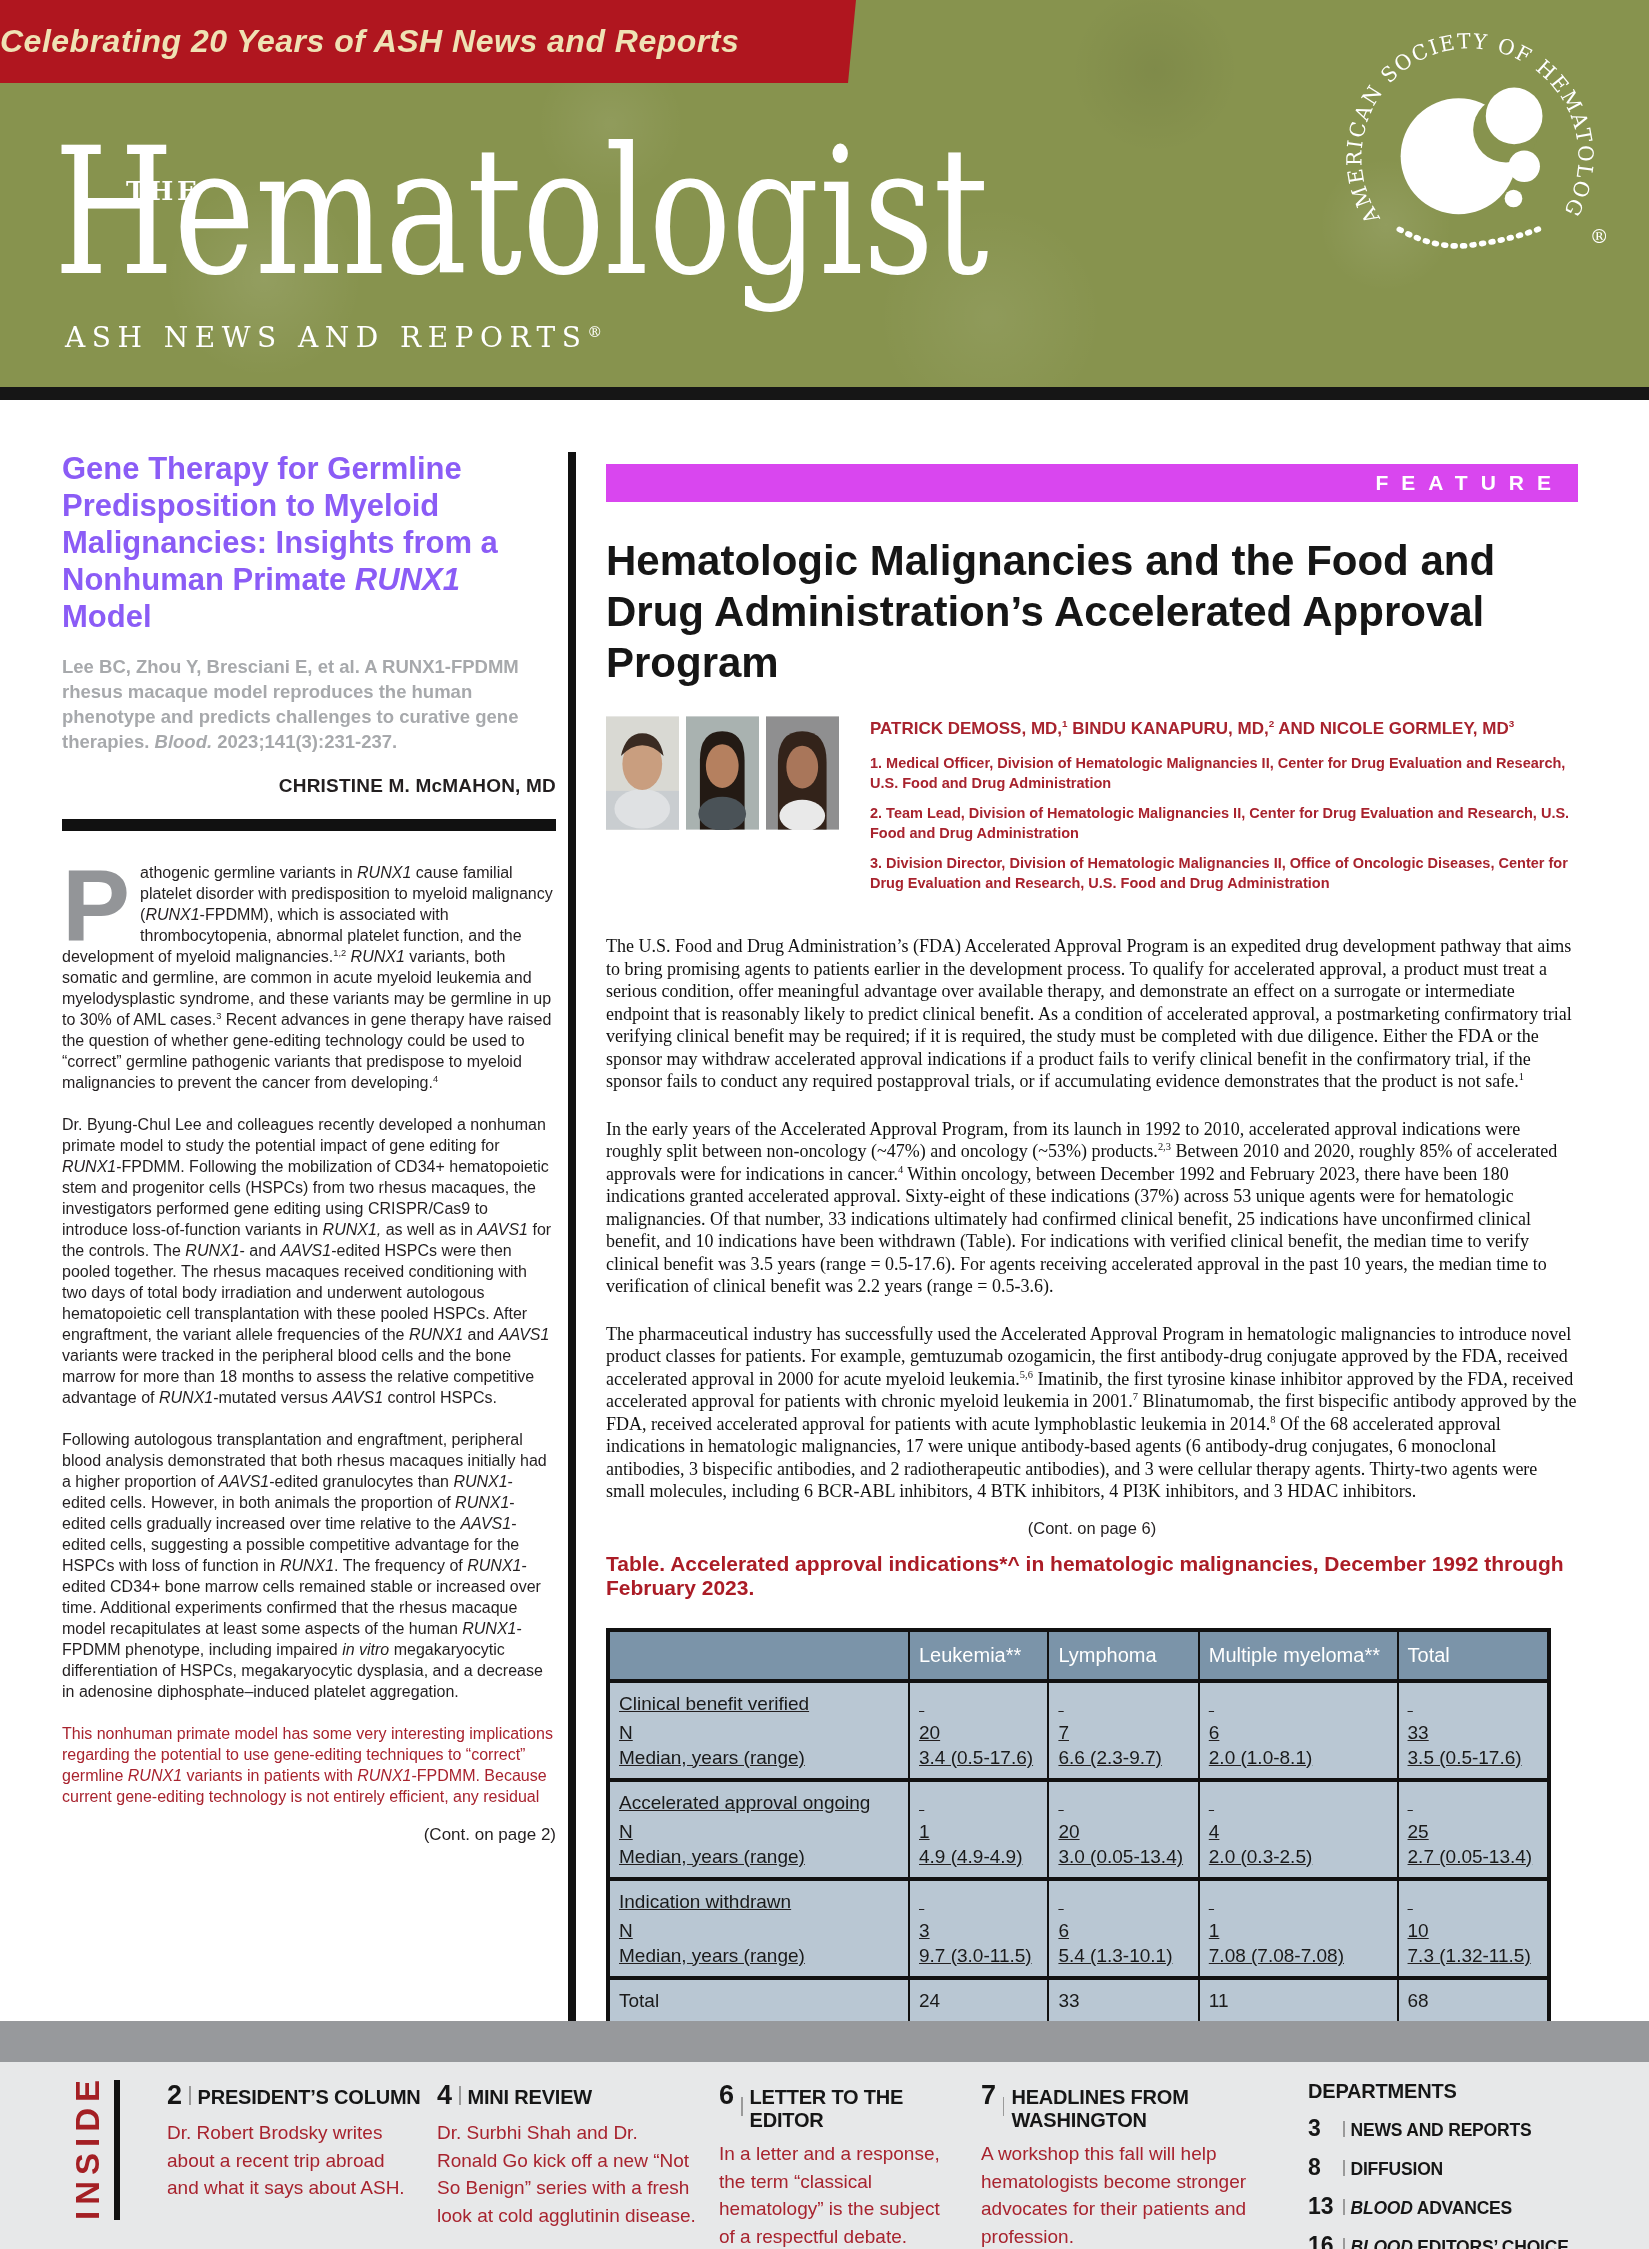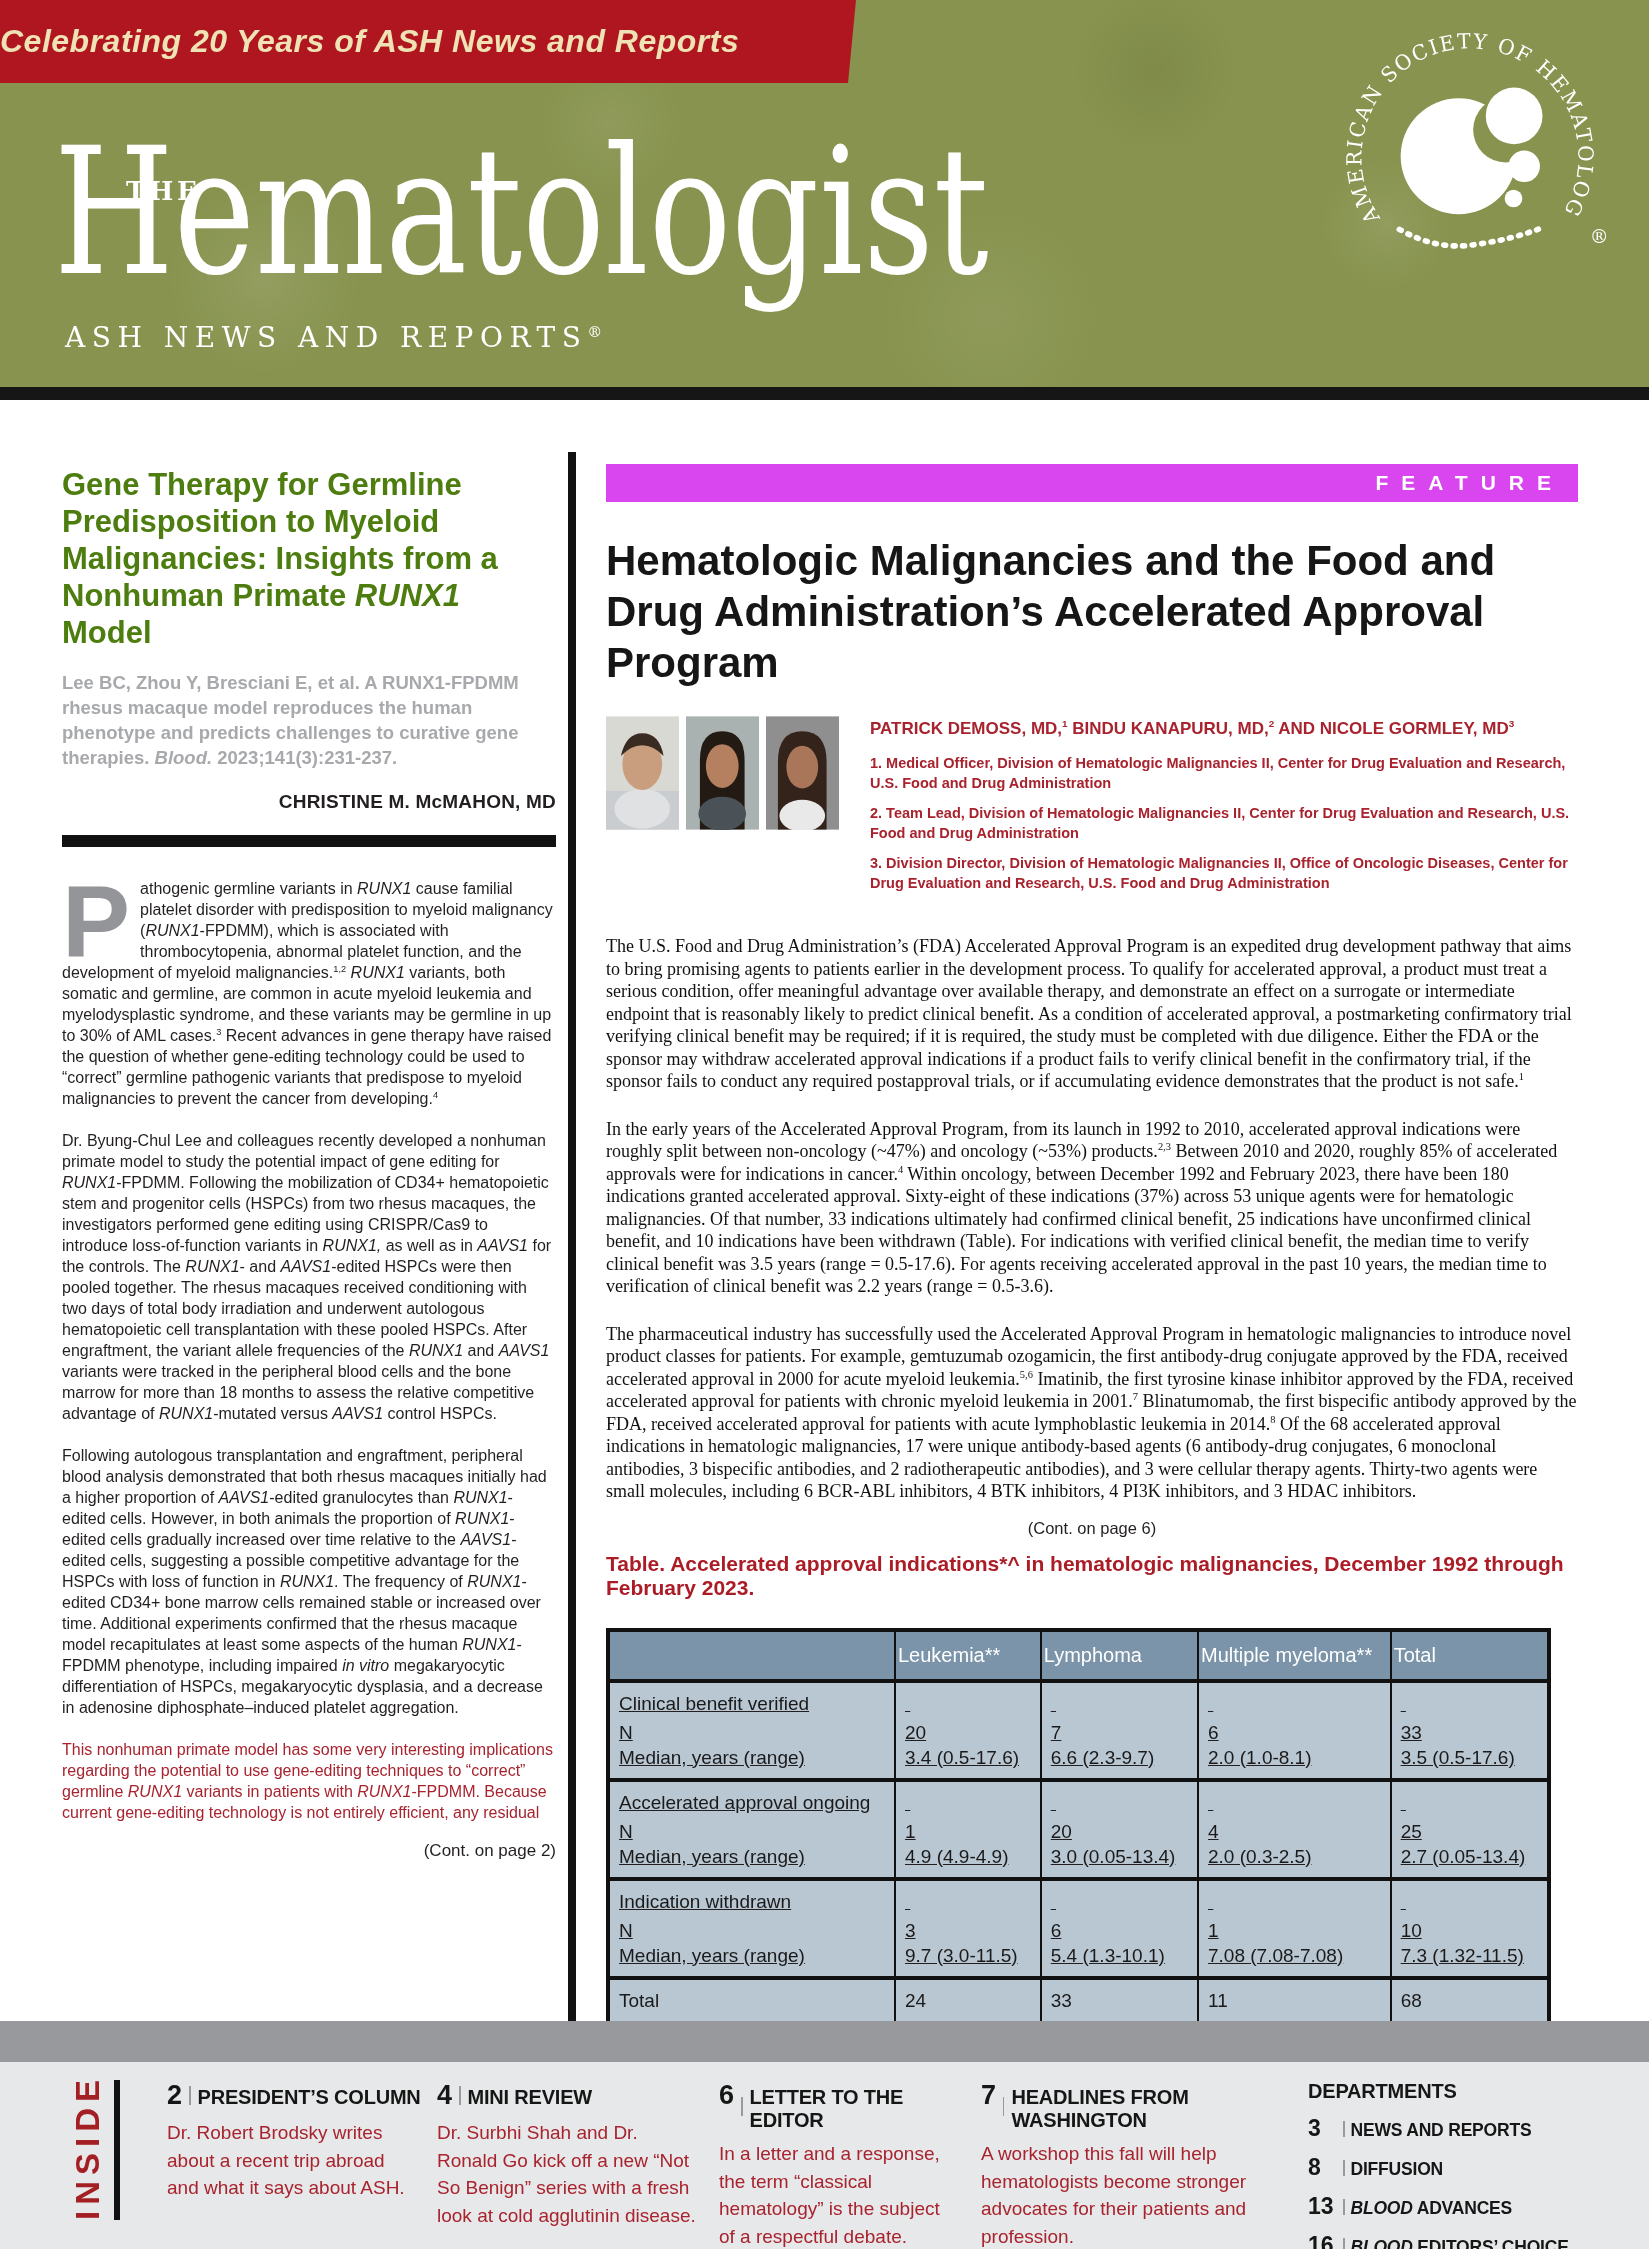--- a/index.html
+++ b/index.html
@@ -28,21 +28,21 @@
   .mast-sub{position:absolute;left:65px;top:321px;color:#ffffff;
     font-family:"DejaVu Serif",serif;font-size:28px;letter-spacing:6.5px;white-space:nowrap;}
   .mast-sub .reg{font-size:15px;vertical-align:super;letter-spacing:0;}
   .ash-logo{position:absolute;left:1325px;top:10px;}
   .issue{position:absolute;left:1225px;top:304px;width:345px;text-align:right;
     font-size:22.5px;font-weight:bold;color:#20200f;line-height:28.5px;white-space:pre-wrap;}
   .blackbar{position:absolute;left:0;top:387px;width:1650px;height:13px;background:#161616;}
 
   
   .left-col{position:absolute;left:62px;top:450px;width:494px;height:1570px;overflow:hidden;}
-  .left-title{font-size:31px;line-height:37px;font-weight:bold;color:#4d7c0f;margin:16px 0 19px 0;}
+  .left-title{font-size:31px;line-height:37px;font-weight:bold;color:#8b5cf6;margin:0 0 19px 0;}
   .left-cite{font-size:18.5px;line-height:25px;font-weight:bold;color:#a7a9ac;margin:0 0 21px 0;}
   .left-byline{font-size:19px;font-weight:bold;color:#231f20;letter-spacing:0.2px;margin:0 0 22px 0;text-align:right;}
   .left-divider{width:100%;height:12px;background:#111111;margin:0 0 31px 0;}
   .lp{font-size:16px;line-height:21px;margin:0 0 21px 0;color:#231f20;}
   .lp.red{color:#a8232e;}
   .dropcap{float:left;font-size:102px;line-height:75px;padding:7px 10px 0 0;
     color:#939598;font-weight:bold;}
   .left-cont{font-size:17px;text-align:right;margin-top:-3px;}
 
   
@@ -66,21 +66,21 @@
   .fp{font-size:18px;line-height:22.5px;margin:0 0 25px 0;}
   .feature-cont{font-family:"Liberation Sans",sans-serif;font-size:16.5px;text-align:center;
     margin:-9px 0 0 0;}
   sup{font-size:58%;line-height:0;vertical-align:super;}
 
   
   .table-title{font-size:21px;font-weight:bold;color:#ab1c26;margin:14px 0 28px 0;}
   table.t{border-collapse:collapse;width:945px;border:4.5px solid #111111;
     font-family:"Liberation Sans",sans-serif;}
   table.t th{background:#7b94a9;color:#ffffff;font-size:20px;font-weight:normal;
-    text-align:left;padding:12px 2px;border-left:2.5px solid #111111;}
+    text-align:left;padding:12px 9px;border-left:2.5px solid #111111;}
   table.t th:first-child{border-left:none;width:280px;}
   table.t td{background:#b9c7d3;font-size:19px;color:#1a1a1a;vertical-align:top;
     padding:8px 9px;border-left:2.5px solid #111111;}
   table.t td:first-child{border-left:none;}
   table.t thead tr{border-bottom:4.5px solid #111111;}
   table.t tr.sec{border-bottom:4.5px solid #111111;text-decoration:underline;}
   table.t td div{line-height:25px;}
   table.t td div.lbl{margin-bottom:4px;}
   table.t tr.tot td{padding:10px 9px;}
   .footnotes{margin-top:18px;width:972px;font-family:"Liberation Sans",sans-serif;}

